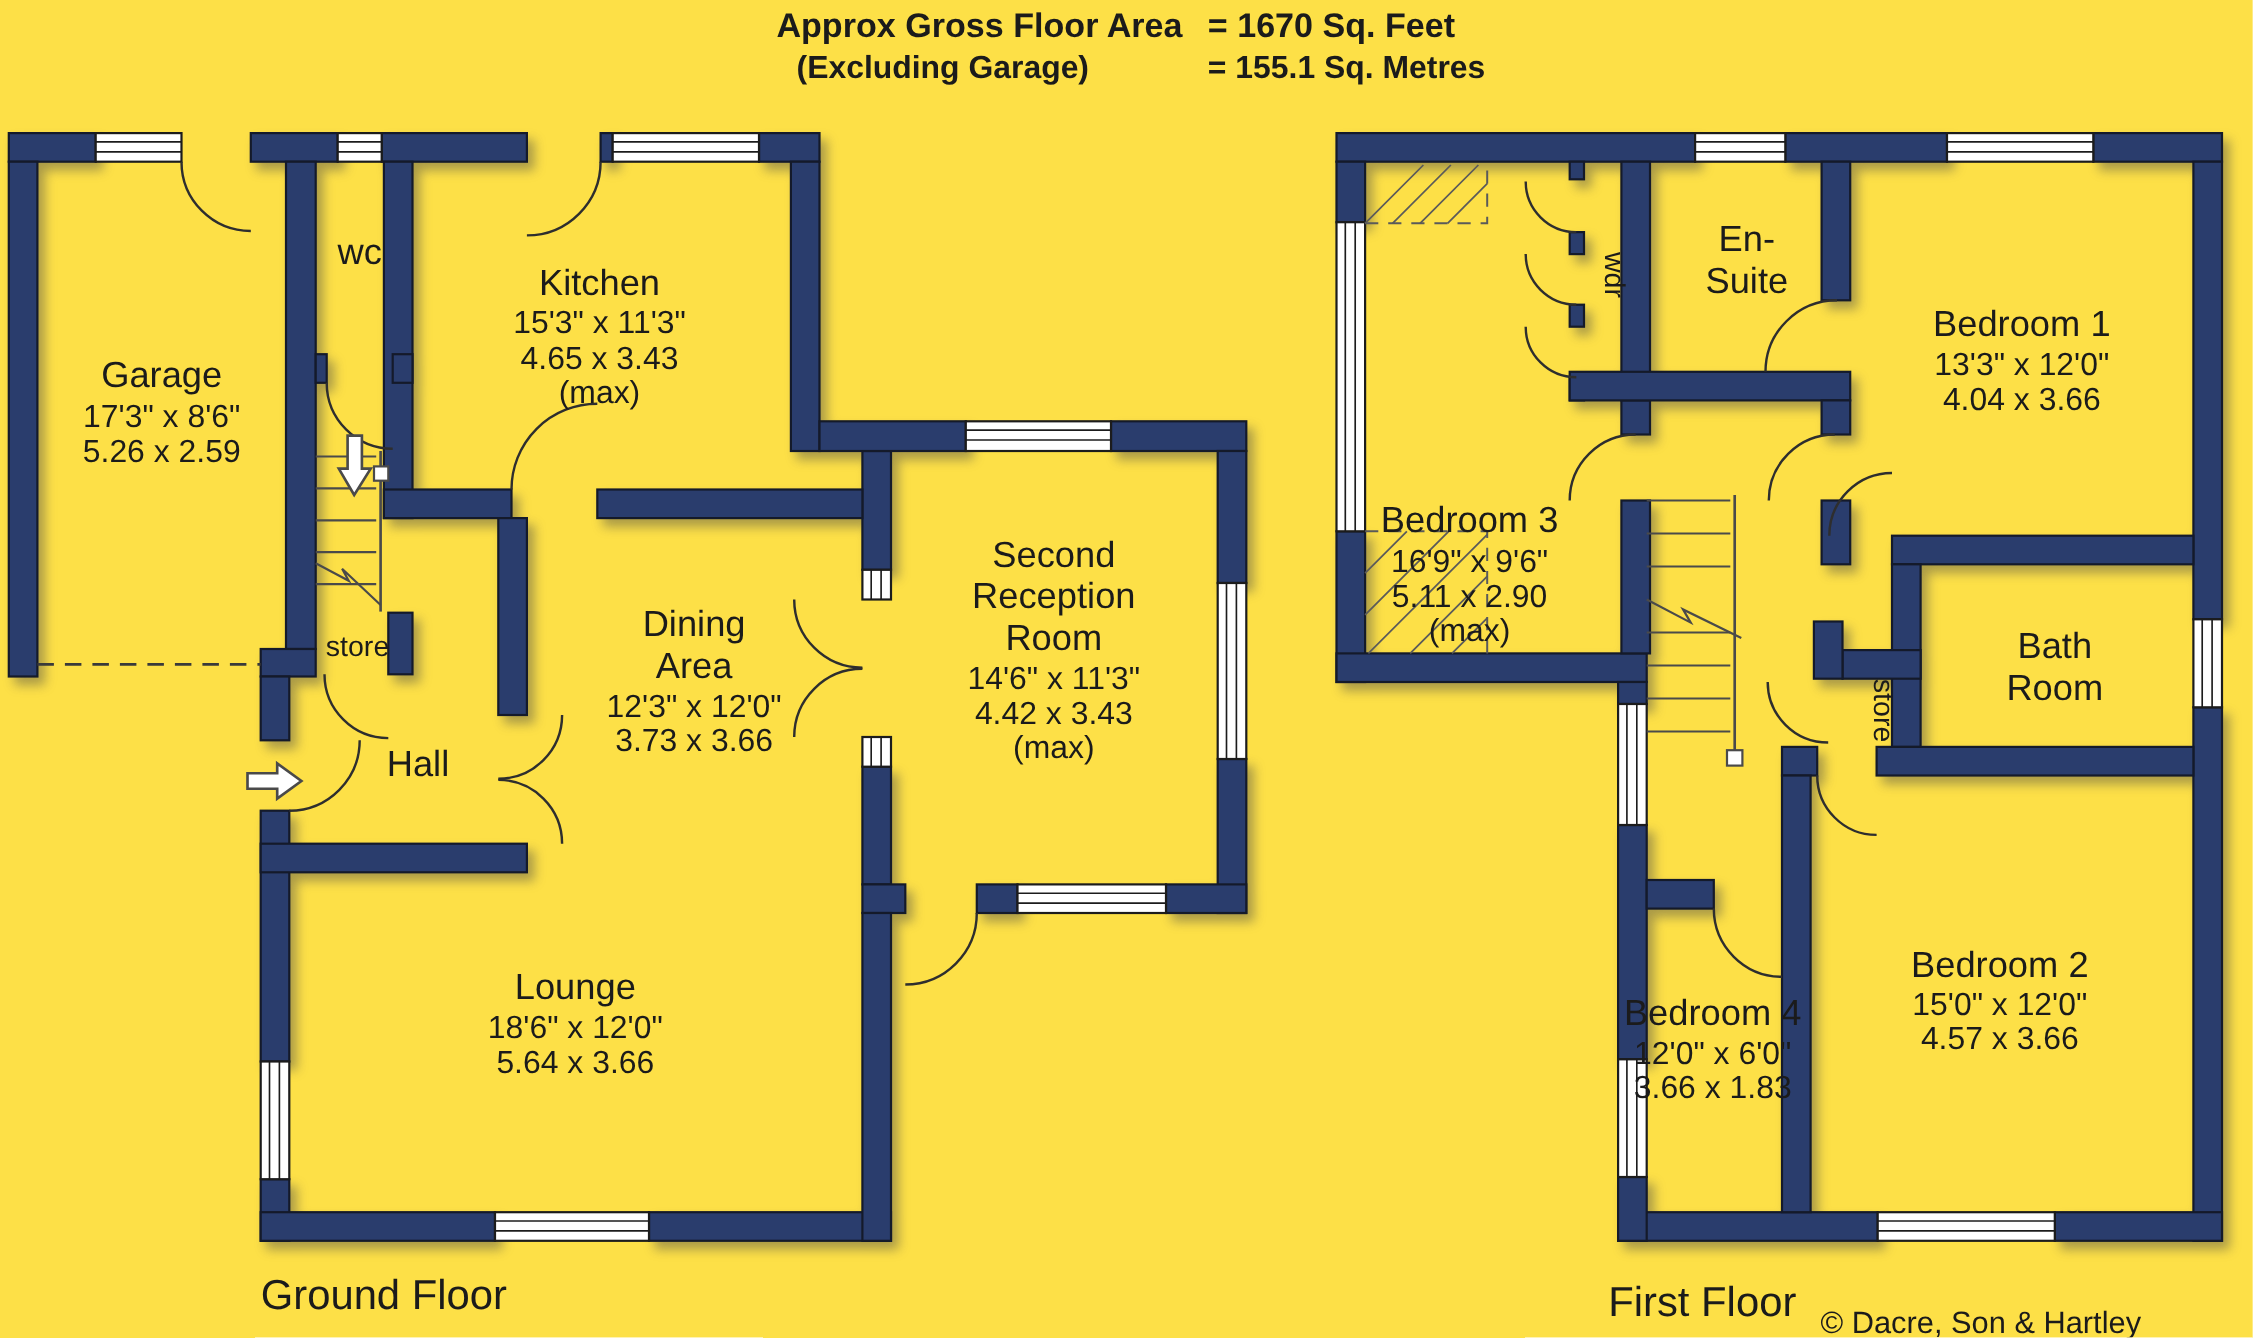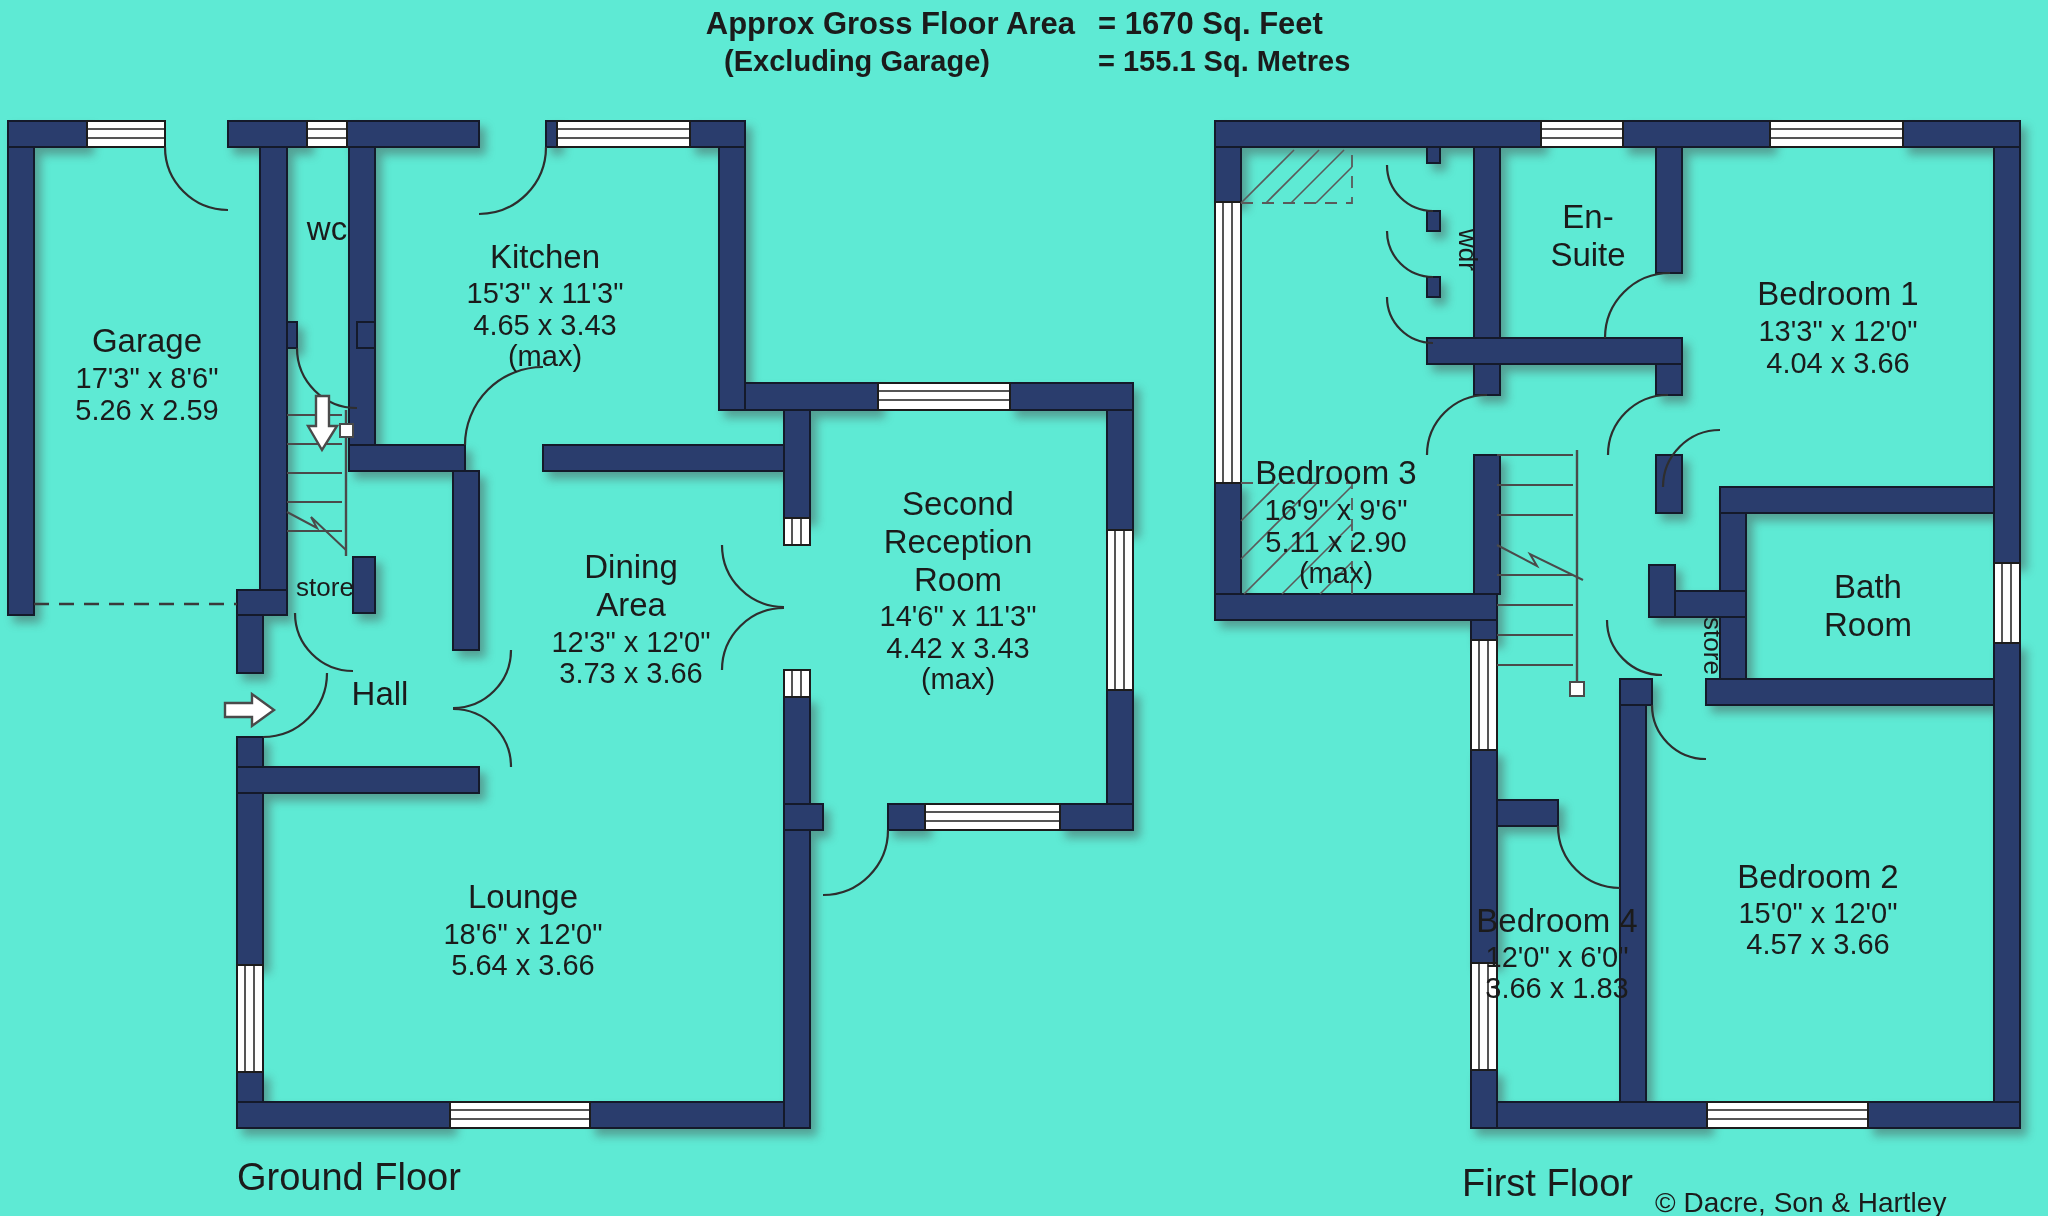--- a/index.html
+++ b/index.html
@@ -1,16 +1,16 @@
 <!DOCTYPE html>
 <html style="--wall: #2a3d6d;"><head>
 <meta charset="utf-8">
 <style>
   html,body{margin:0;padding:0;background:#ffffff;}
-  #stage{position:relative;width:2048px;height:1216px;background:#5eead4;overflow:hidden;
+  #stage{position:relative;width:2048px;height:1216px;background:#fde047;overflow:hidden;
          font-family:"Liberation Sans", sans-serif;}
   svg text{fill:#1b1b1b;}
   .wall{fill:var(--wall,#2a3d6d);stroke:#141a2a;stroke-width:2;}
   .win{fill:#ffffff;stroke:#1c1c1c;stroke-width:2;}
   .wline{stroke:#1c1c1c;stroke-width:1.5;}
   .arc{fill:none;stroke:#2e2e2e;stroke-width:2.2;}
   .dash{stroke:#3a3a3a;stroke-width:2.4;stroke-dasharray:15 10;fill:none;}
   .tread{stroke:#4a4a4a;stroke-width:2;fill:none;}
   .rail{stroke:#4a4a4a;stroke-width:2.4;fill:none;}
   .post{fill:#ffffff;stroke:#4a4a4a;stroke-width:2;}

